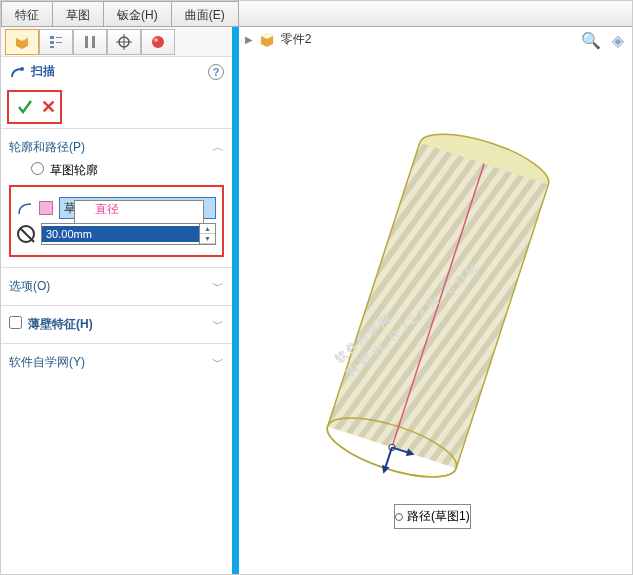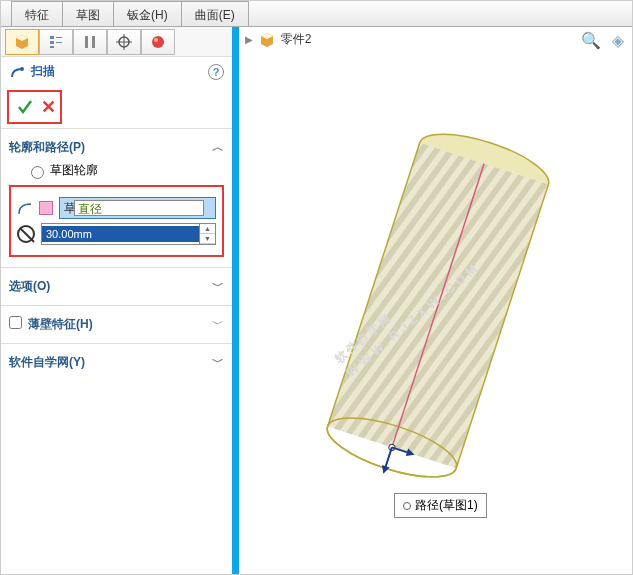--- a/index.html
+++ b/index.html
@@ -1,56 +1,56 @@
 <!DOCTYPE html>
 <html><head>
 <meta charset="utf-8">
 <style>
 *{box-sizing:border-box;margin:0;padding:0;font-family:"Microsoft YaHei",Arial,sans-serif;font-size:12px}
 body{width:633px;height:575px;background:#fff;position:relative;overflow:hidden;border:1px solid #ccc}
-.tabs-top{height:26px;background:linear-gradient(#fdfdfd,#e8e8e8);display:flex;border-bottom:1px solid #aaa;padding-left:10px}
+.tabs-top{height:26px;background:linear-gradient(#fdfdfd,#e8e8e8);display:flex;border-bottom:1px solid #aaa;}
 .tabs-top .tab{padding:5px 13px;border:1px solid #aaa;border-bottom:none;background:linear-gradient(#f8f8f8,#e8e8e8);color:#333;margin-right:-1px;cursor:pointer}
 .left-pane{position:absolute;left:0;top:26px;width:238px;height:549px;background:#fff;border-right:7px solid #0ea5e9}
 .icon-tabs{height:30px;display:flex;align-items:center;padding:2px 4px;gap:0;border-bottom:1px solid #ddd;background:#f7f7f7}
 .icon-tab{width:34px;height:26px;display:flex;align-items:center;justify-content:center;border:1px solid #bbb;background:linear-gradient(#fff,#eee);cursor:pointer}
 .icon-tab.active{background:#fff6d8;border-color:#e8a33d}
 .feature-hdr{display:flex;align-items:center;padding:6px 8px;gap:6px}
 .feature-hdr .spacer{flex:1}
 .help-circle{width:16px;height:16px;border:1px solid #888;border-radius:50%;color:#5a8cc9;display:flex;align-items:center;justify-content:center;font-weight:bold;font-size:11px;cursor:pointer}
 .ok-cancel{display:flex;align-items:center;gap:8px;padding:4px 8px;border:2px solid #e53935;width:55px;margin:4px 6px}
 .chk{width:16px;height:16px;position:relative}
 .chk svg{width:16px;height:16px}
 .x-red{color:#e53935;font-size:18px;font-weight:bold;cursor:pointer}
 .sect{padding:6px 8px;border-top:1px solid #ddd}
-.sect-hdr{display:flex;justify-content:space-between;font-weight:bold;color:#2a5a8a;padding:4px 0;cursor:pointer}
+.sect-hdr{display:flex;justify-content:space-between;font-weight:normal;color:#2a5a8a;padding:4px 0;cursor:pointer}
 .sect-hdr .chev{color:#888}
-.radio-row{display:flex;align-items:flex-end;gap:6px;padding:2px 0 2px 22px}
+.radio-row{display:flex;align-items:flex-start;gap:6px;padding:2px 0 2px 22px}
 .radio-row input{cursor:pointer}
 .red-box{border:2px solid #e53935;padding:6px;margin:4px 0}
 .input-row{display:flex;align-items:center;gap:6px;margin:4px 0}
 .pink-sq{width:14px;height:14px;background:#f8b4d8;border:1px solid #c6689e}
 .sel-field{flex:1;height:22px;background:#b8daf5;border:1px solid #3b78b5;display:flex;align-items:center;padding:0 4px;position:relative}
-.sel-field .inner{position:absolute;left:14px;top:2px;height:16px;width:130px;background:#fff;border:1px solid #888;padding:0 3px;color:#4d7c0f}
+.sel-field .inner{position:absolute;left:14px;top:2px;height:24px;width:130px;background:#fff;border:1px solid #888;padding:0 20px;color:#ec4899}
 .sel-field .lbl{color:#333}
 .diam-icon{width:18px;height:18px;border:2px solid #333;border-radius:50%;position:relative}
 .diam-icon::after{content:"";position:absolute;width:20px;height:2px;background:#333;top:7px;left:-2px;transform:rotate(45deg)}
 .num-input{flex:1;height:22px;border:1px solid #888;display:flex;align-items:center;background:#fff}
 .num-input .val{flex:1;background:#1e5aa8;color:#fff;padding:2px 4px;font-size:11px}
 .num-input .spin{width:16px;height:20px;border-left:1px solid #888;display:flex;flex-direction:column}
 .num-input .spin div{flex:1;display:flex;align-items:center;justify-content:center;font-size:7px;color:#666;border-bottom:1px solid #ccc;cursor:pointer}
 .chk-row{display:flex;align-items:flex-start;gap:6px;padding:4px 0}
 .main-view{position:absolute;left:238px;top:26px;right:0;bottom:0;background:#fff}
 .crumb{display:flex;align-items:center;gap:6px;padding:4px 6px;font-size:11px;color:#333}
 .crumb .arrow{color:#888;font-size:10px}
 .view-icons{position:absolute;top:4px;right:8px;display:flex;gap:10px}
 .view-icons span{color:#8aa8c6;font-size:16px;cursor:pointer}
 .canvas-3d{position:absolute;left:0;top:30px;right:0;bottom:0}
 .watermark{position:absolute;top:230px;left:80px;color:#dadada;font-size:24px;font-weight:bold;transform:rotate(-40deg);letter-spacing:2px;pointer-events:none}
 .watermark .sm{font-size:13px;display:block;letter-spacing:4px}
-.callout{position:absolute;bottom:56px;left:155px;background:#fff;border:1px solid #888;padding:3px 8px;font-size:11px;display:flex;align-items:center;gap:4px}
+.callout{position:absolute;bottom:45px;left:155px;background:#fff;border:1px solid #888;padding:3px 0;font-size:11px;display:flex;align-items:center;gap:4px}
 .callout .dot{width:8px;height:8px;border:1px solid #666;border-radius:50%}
 .c-icon{width:16px;height:16px;display:inline-block}
 </style>
 </head>
 <body>
 
 <div class="tabs-top">
   <div class="tab">特征</div>
   <div class="tab">草图</div>
   <div class="tab">钣金(H)</div>

